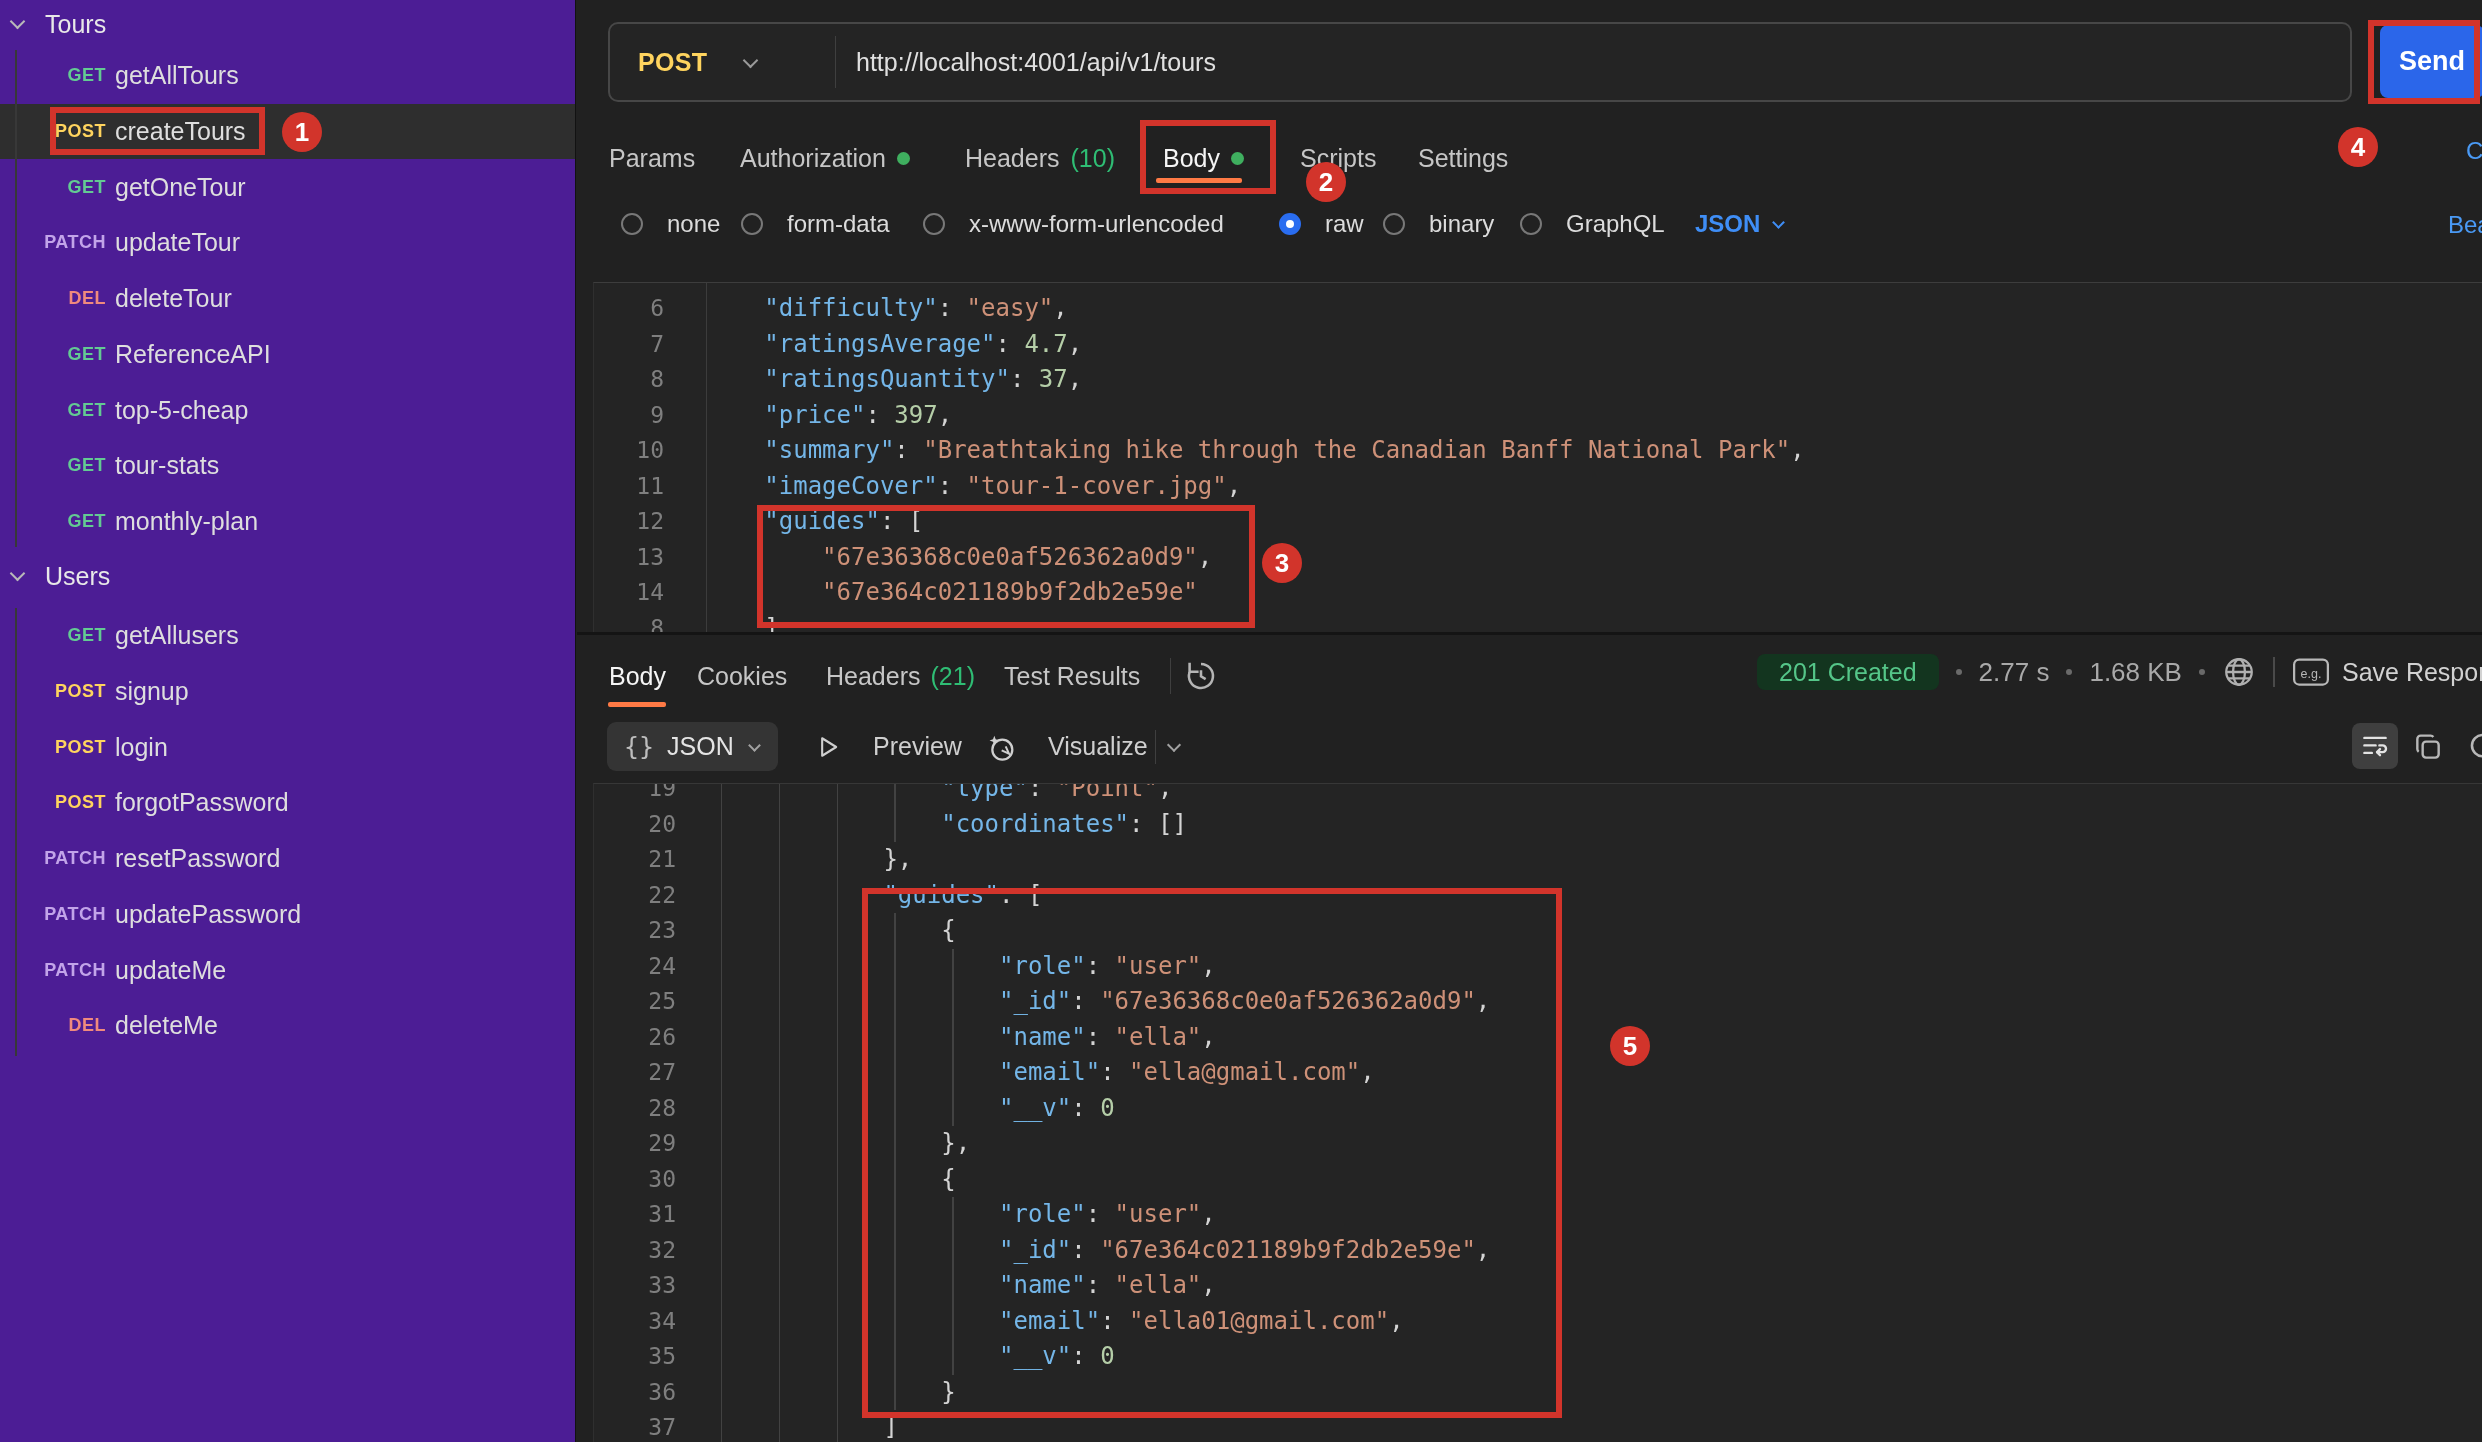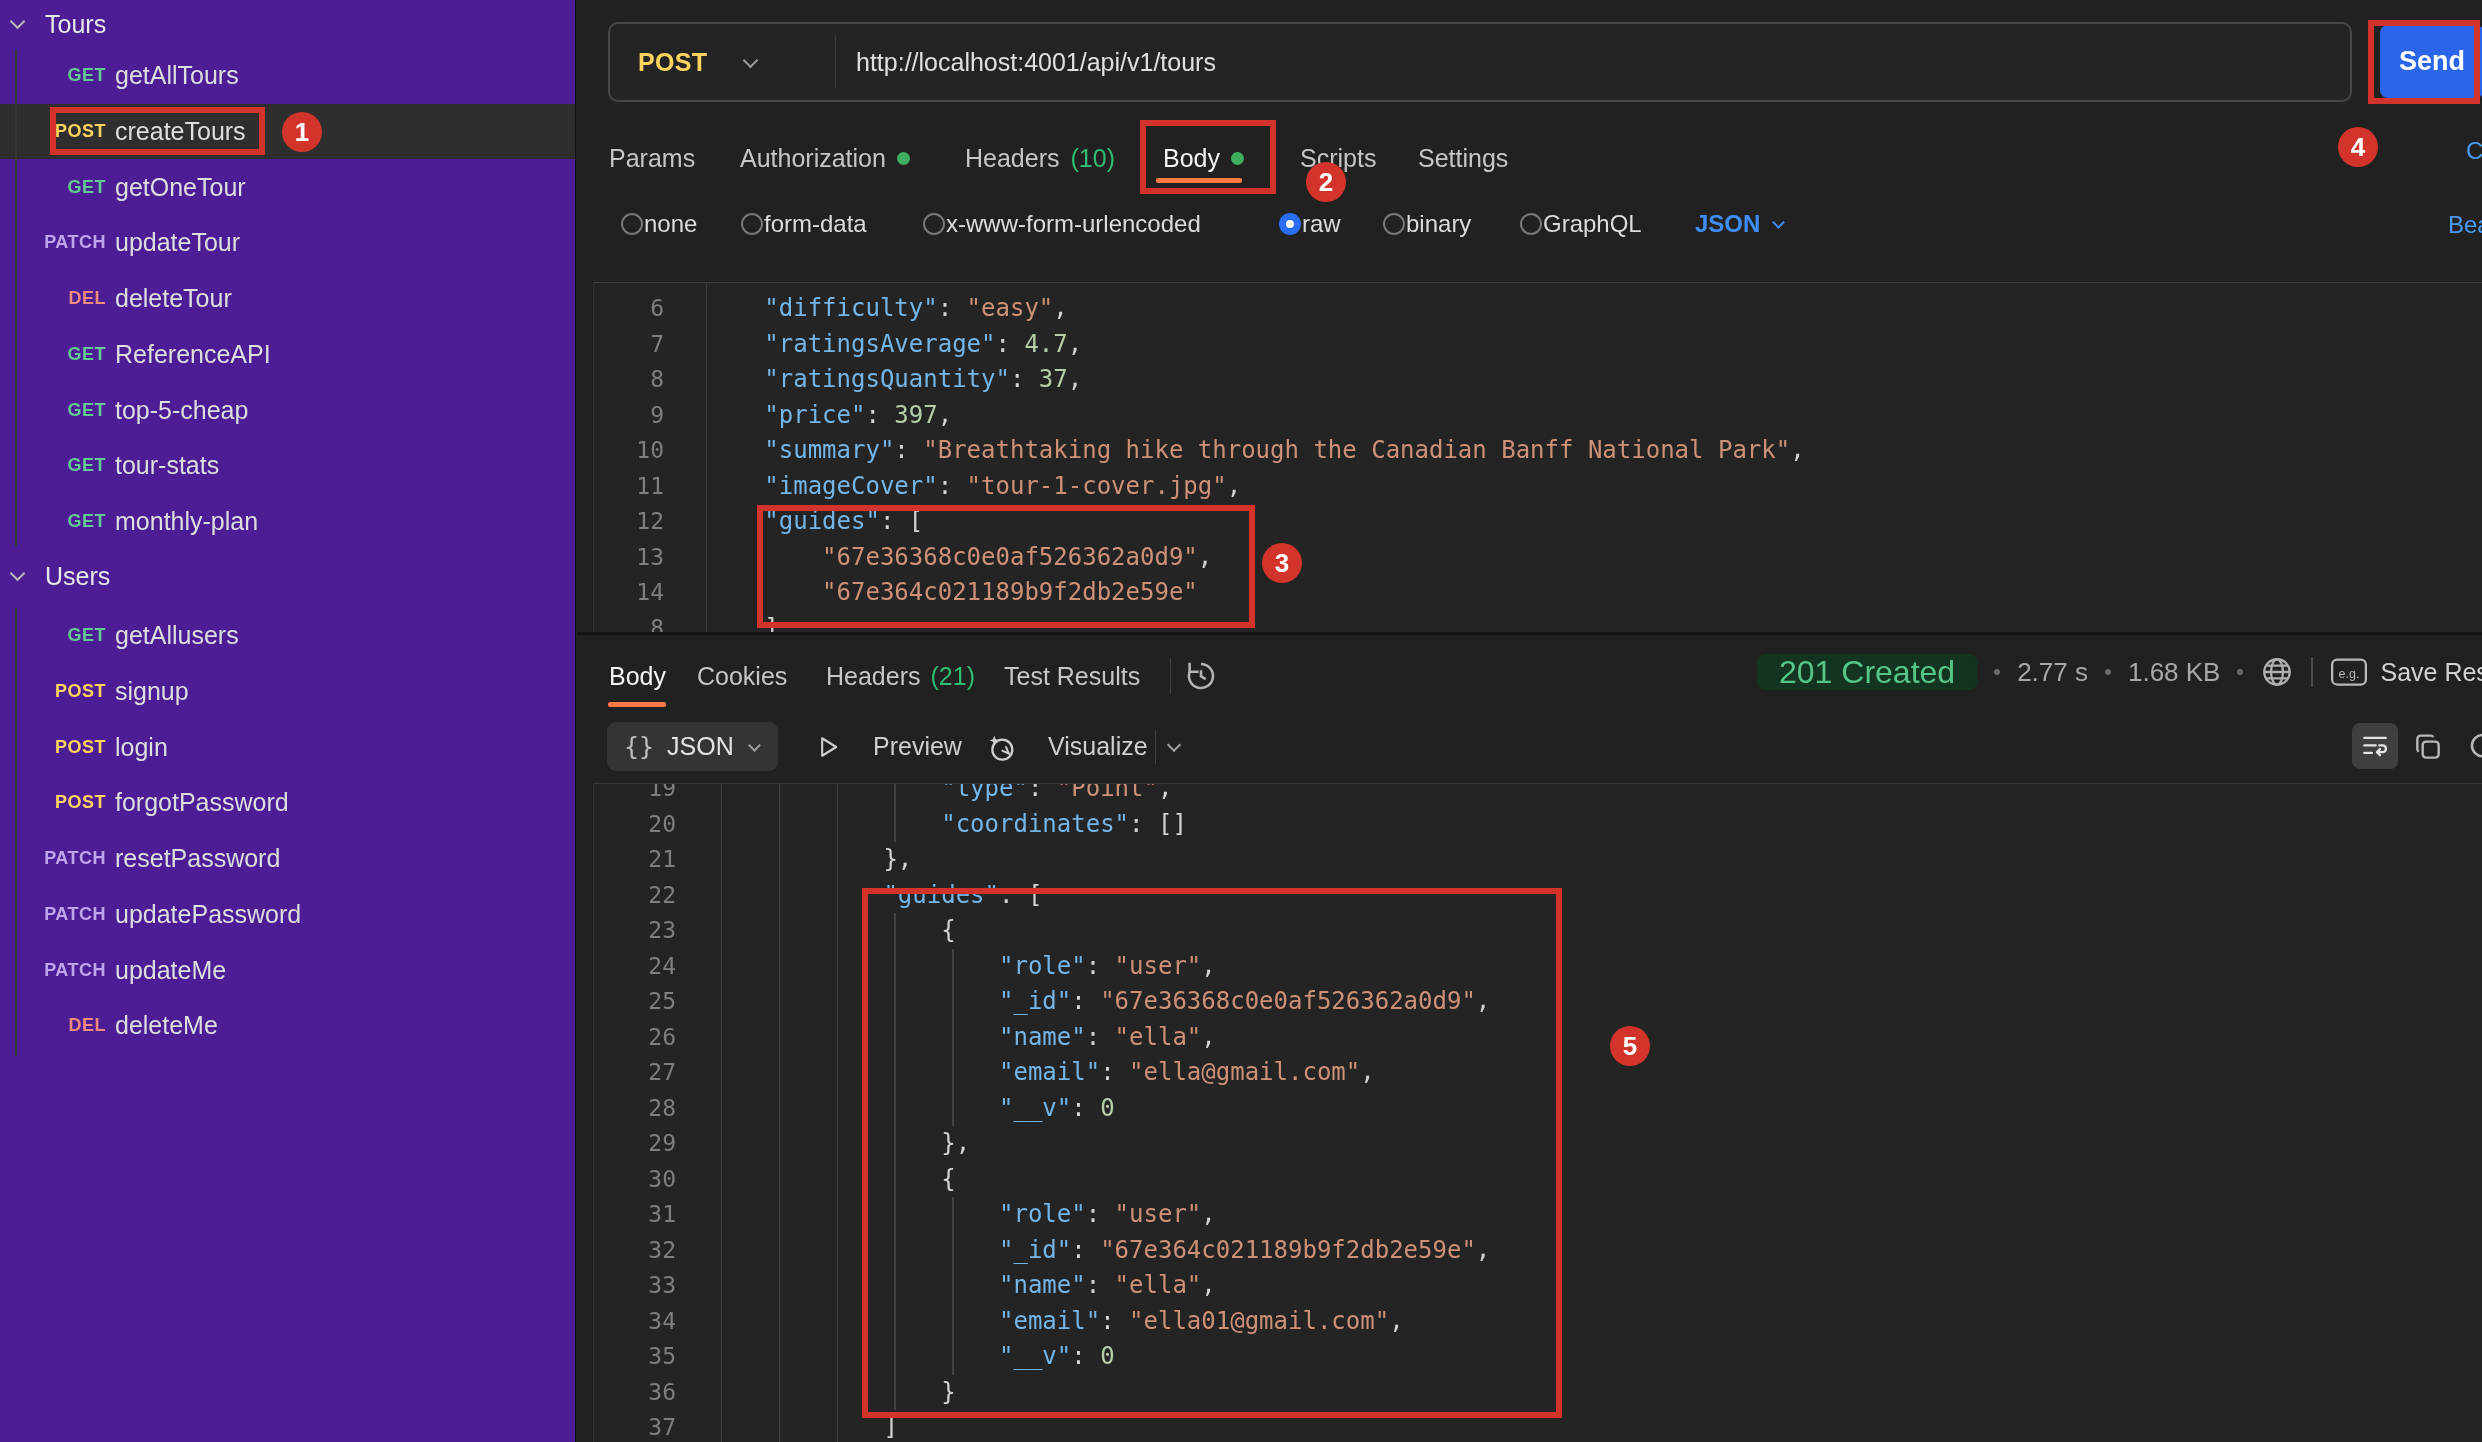--- a/index.html
+++ b/index.html
@@ -42,21 +42,21 @@
   .link-beautify { left:1871px; top:211px; }
 
   .rtab { position:absolute; top:133px; height:50px; display:flex; align-items:center; gap:11px; cursor:pointer; font-size:25px; color:#c6c6c6; white-space:nowrap; }
   .rtab.active { color:#f5f5f5; }
   .dot { width:13px; height:13px; border-radius:50%; background:#3faf5f; flex:none; }
   .count { color:#2fbd74; }
   .tab-underline { position:absolute; background:#ff7a45; border-radius:2px; }
   .req-underline { left:579px; top:178px; width:86px; height:5px; }
 
   .mode-row { position:absolute; left:0; top:199px; height:50px; }
-  .mode { position:absolute; display:flex; align-items:center; gap:1px; height:50px; cursor:pointer; }
+  .mode { position:absolute; display:flex; align-items:center; gap:24px; height:50px; cursor:pointer; }
   .radio { width:22px; height:22px; border-radius:50%; border:2.5px solid #787878; position:relative; flex:none; background:transparent; }
   .radio.sel { border-color:#2a6df0; background:#2a6df0; }
   .radio.sel::after { content:""; position:absolute; left:50%; top:50%; width:8px; height:8px; margin:-4px 0 0 -4px; border-radius:50%; background:#fff; }
   .mode .mlabel { font-size:24px; color:#dcdcdc; white-space:nowrap; }
   .rawtype { position:absolute; left:1118px; top:0; height:50px; display:flex; align-items:center; gap:14px; cursor:pointer; color:#3f8ef6; }
   .rawtype .rt-label { font-size:24px; font-weight:bold; }
   .rawtype .chev { width:9px; height:9px; margin-top:-3px; }
 
   
   .editor { position:absolute; left:16px; right:0; background:#242424; overflow:hidden; }
@@ -75,21 +75,21 @@
   
   .resp-tab { position:absolute; top:650px; height:52px; display:flex; align-items:center; gap:10px; cursor:pointer; font-size:25px; color:#c6c6c6; white-space:nowrap; }
   .resp-tab.active { color:#f5f5f5; }
   .resp-underline { left:31px; top:702px; width:58px; height:5px; }
   .vdiv { position:absolute; width:1px; background:#3f3f3f; }
   .hist-divider { left:593px; top:658px; height:36px; }
   .icon-btn { position:absolute; display:flex; align-items:center; justify-content:center; cursor:pointer; background:transparent; border:none; }
   .hist-icon { left:604px; top:658px; width:40px; height:36px; }
 
   .resp-meta { position:absolute; left:1180px; top:650px; height:44px; display:flex; align-items:center; gap:17px; white-space:nowrap; }
-  .status-badge { height:36px; padding:0 22px; border-radius:8px; background:#13351f; color:#55c689; font-size:32px; display:flex; align-items:center; }
+  .status-badge { height:36px; padding:0 22px; border-radius:8px; background:#13351f; color:#55c689; font-size:25px; display:flex; align-items:center; }
   .meta-text { color:#a9a9a9; font-size:26px; }
   .meta-dot { width:6px; height:6px; border-radius:50%; background:#6a6a6a; flex:none; }
   .meta-pipe { width:2px; height:30px; background:#4a4a4a; flex:none; }
   .save-response { display:flex; align-items:center; gap:12px; color:#d2d2d2; font-size:25px; cursor:pointer; }
 
   .fmt-btn { position:absolute; left:30px; top:722px; width:171px; height:49px; background:#343434; border:none; border-radius:9px; display:flex; align-items:center; cursor:pointer; font-family:inherit; }
   .fmt-btn .braces { margin-left:17px; font-family:"DejaVu Sans Mono", monospace; font-size:25px; color:#bdbdbd; }
   .fmt-btn .fmt-label { margin-left:13px; font-size:25px; color:#e4e4e4; }
   .fmt-btn .chev { margin-left:16px; width:9px; height:9px; color:#a2a2a2; margin-top:-3px; }
   .ctrl { position:absolute; top:722px; height:49px; display:flex; align-items:center; gap:31px; cursor:pointer; color:#cfcfcf; font-size:25px; }

